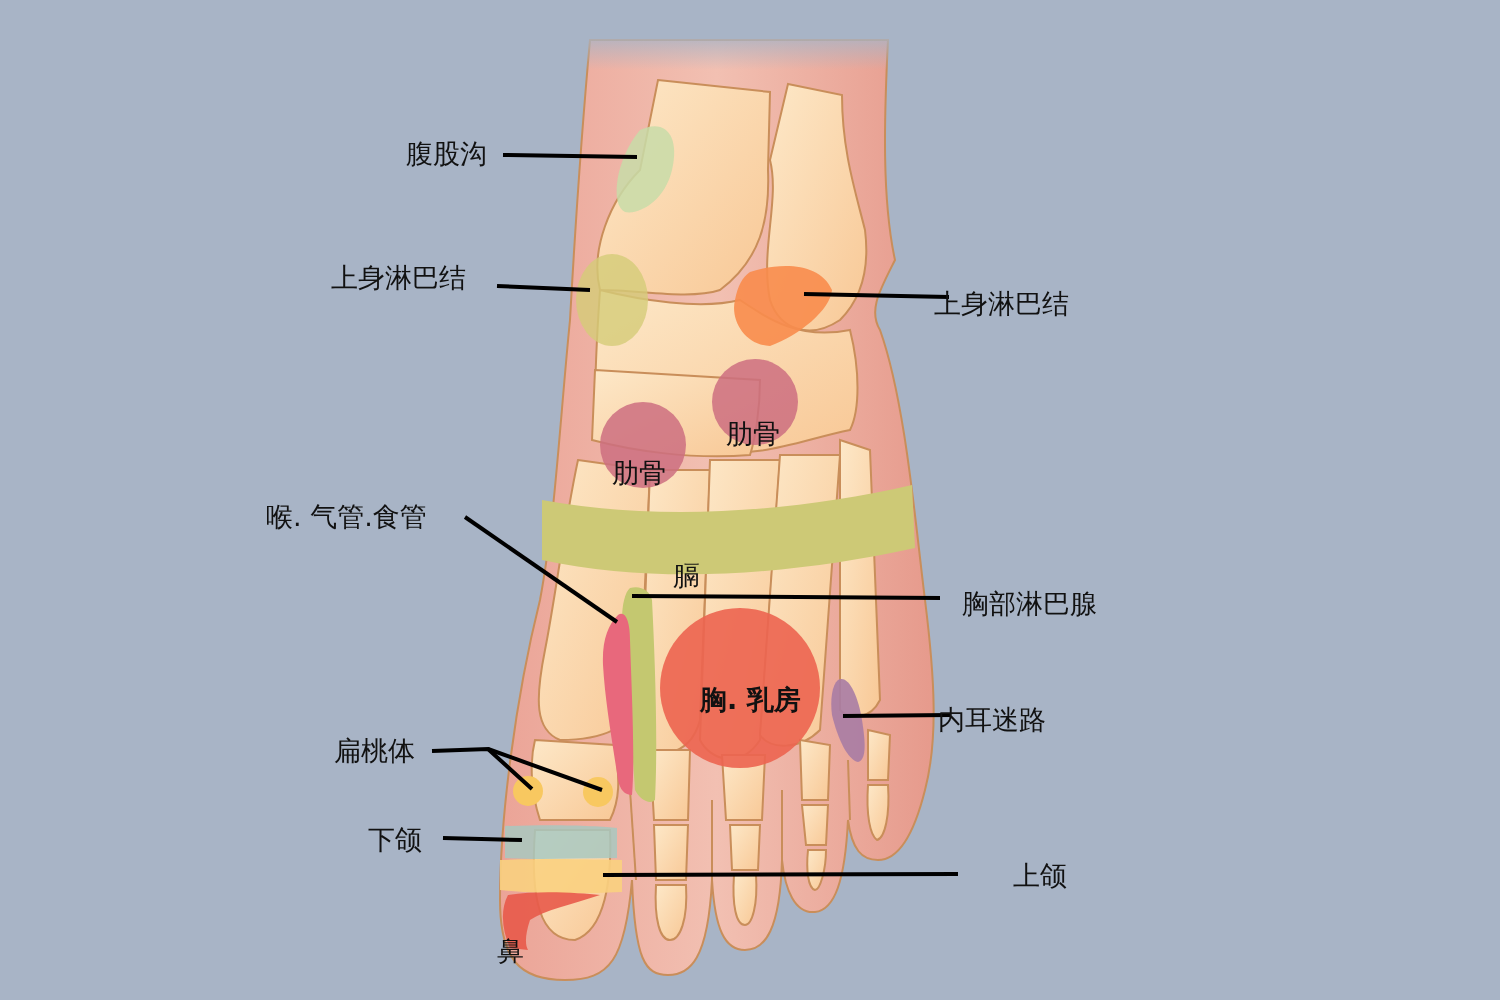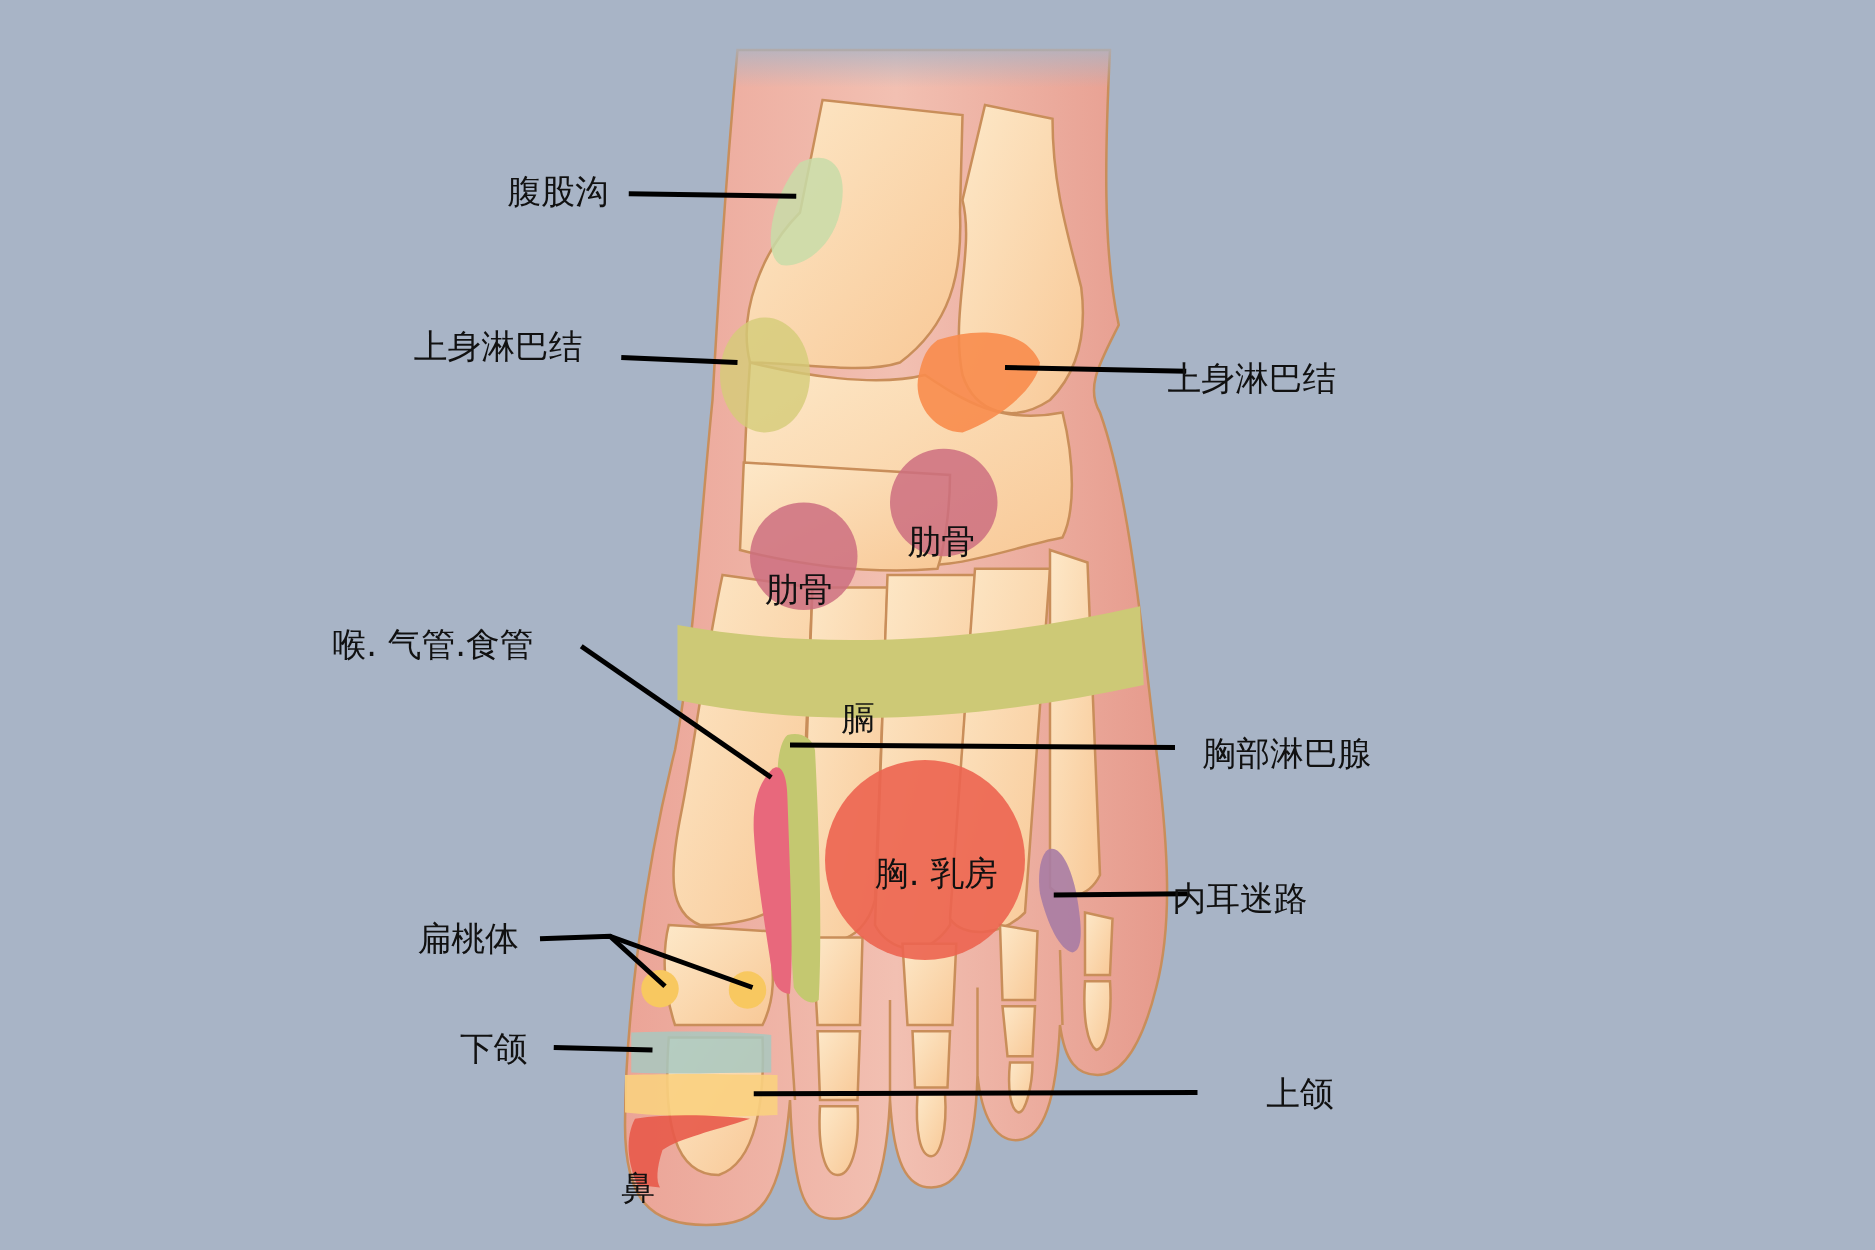--- a/index.html
+++ b/index.html
@@ -123,19 +123,19 @@
 
 
 <span class="label" style="left:406px;top:140px;">腹股沟</span>
 <span class="label" style="left:331px;top:264px;">上身淋巴结</span>
 <span class="label" style="left:934px;top:290px;">上身淋巴结</span>
 <span class="label inlabel" style="left:726px;top:389px;">肋骨</span>
 <span class="label inlabel" style="left:612px;top:428px;">肋骨</span>
 <span class="label inlabel" style="left:673px;top:531px;">膈</span>
 <span class="label" style="left:266px;top:503px;">喉. 气管.食管</span>
 <span class="label" style="left:962px;top:590px;">胸部淋巴腺</span>
-<span class="label inlabel" style="left:700px;top:655px;">胸. 乳房</span>
+<span class="label inlabel" style="left:700px;top:655px;font-weight:bold;">胸. 乳房</span>
 <span class="label" style="left:938px;top:706px;">内耳迷路</span>
 <span class="label" style="left:334px;top:738px;font-family:Liberation Serif, serif;">扁桃体</span>
 <span class="label" style="left:368px;top:826px;">下颌</span>
 <span class="label" style="left:965px;top:862px;margin-left:48px;">上颌</span>
 <span class="label inlabel" style="left:497px;top:906px;">鼻</span>
 </div>
 
 </body></html>

